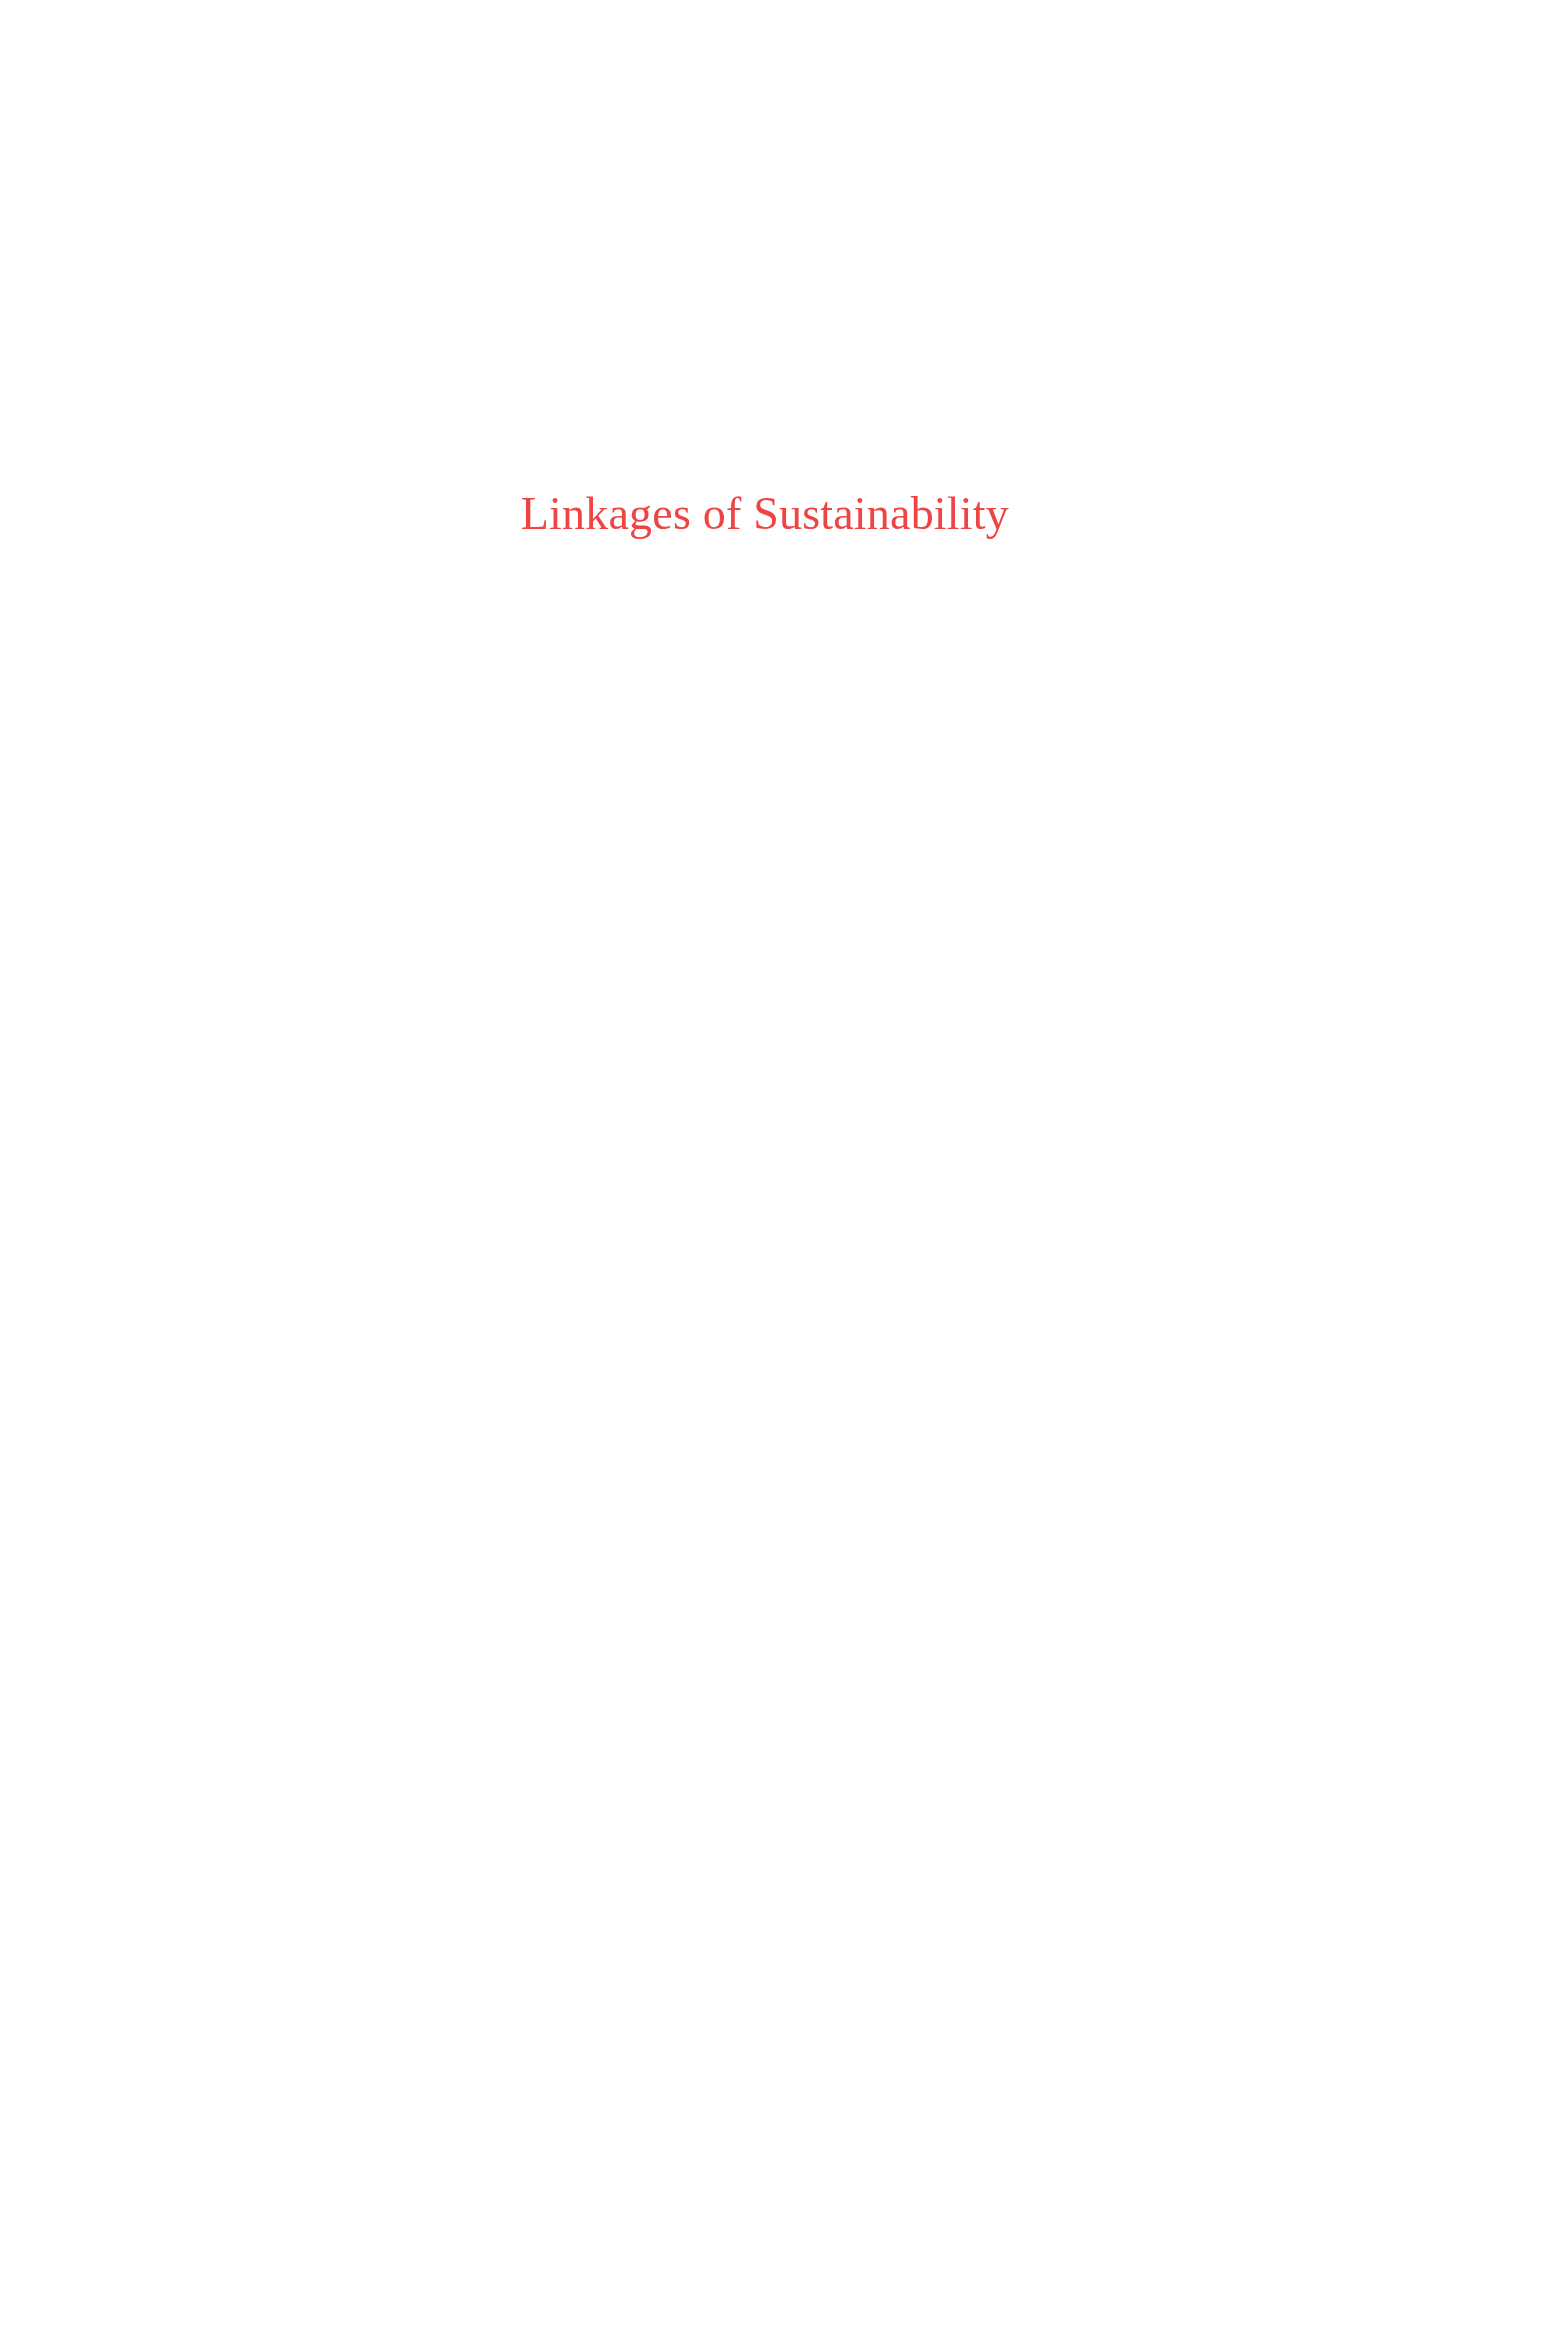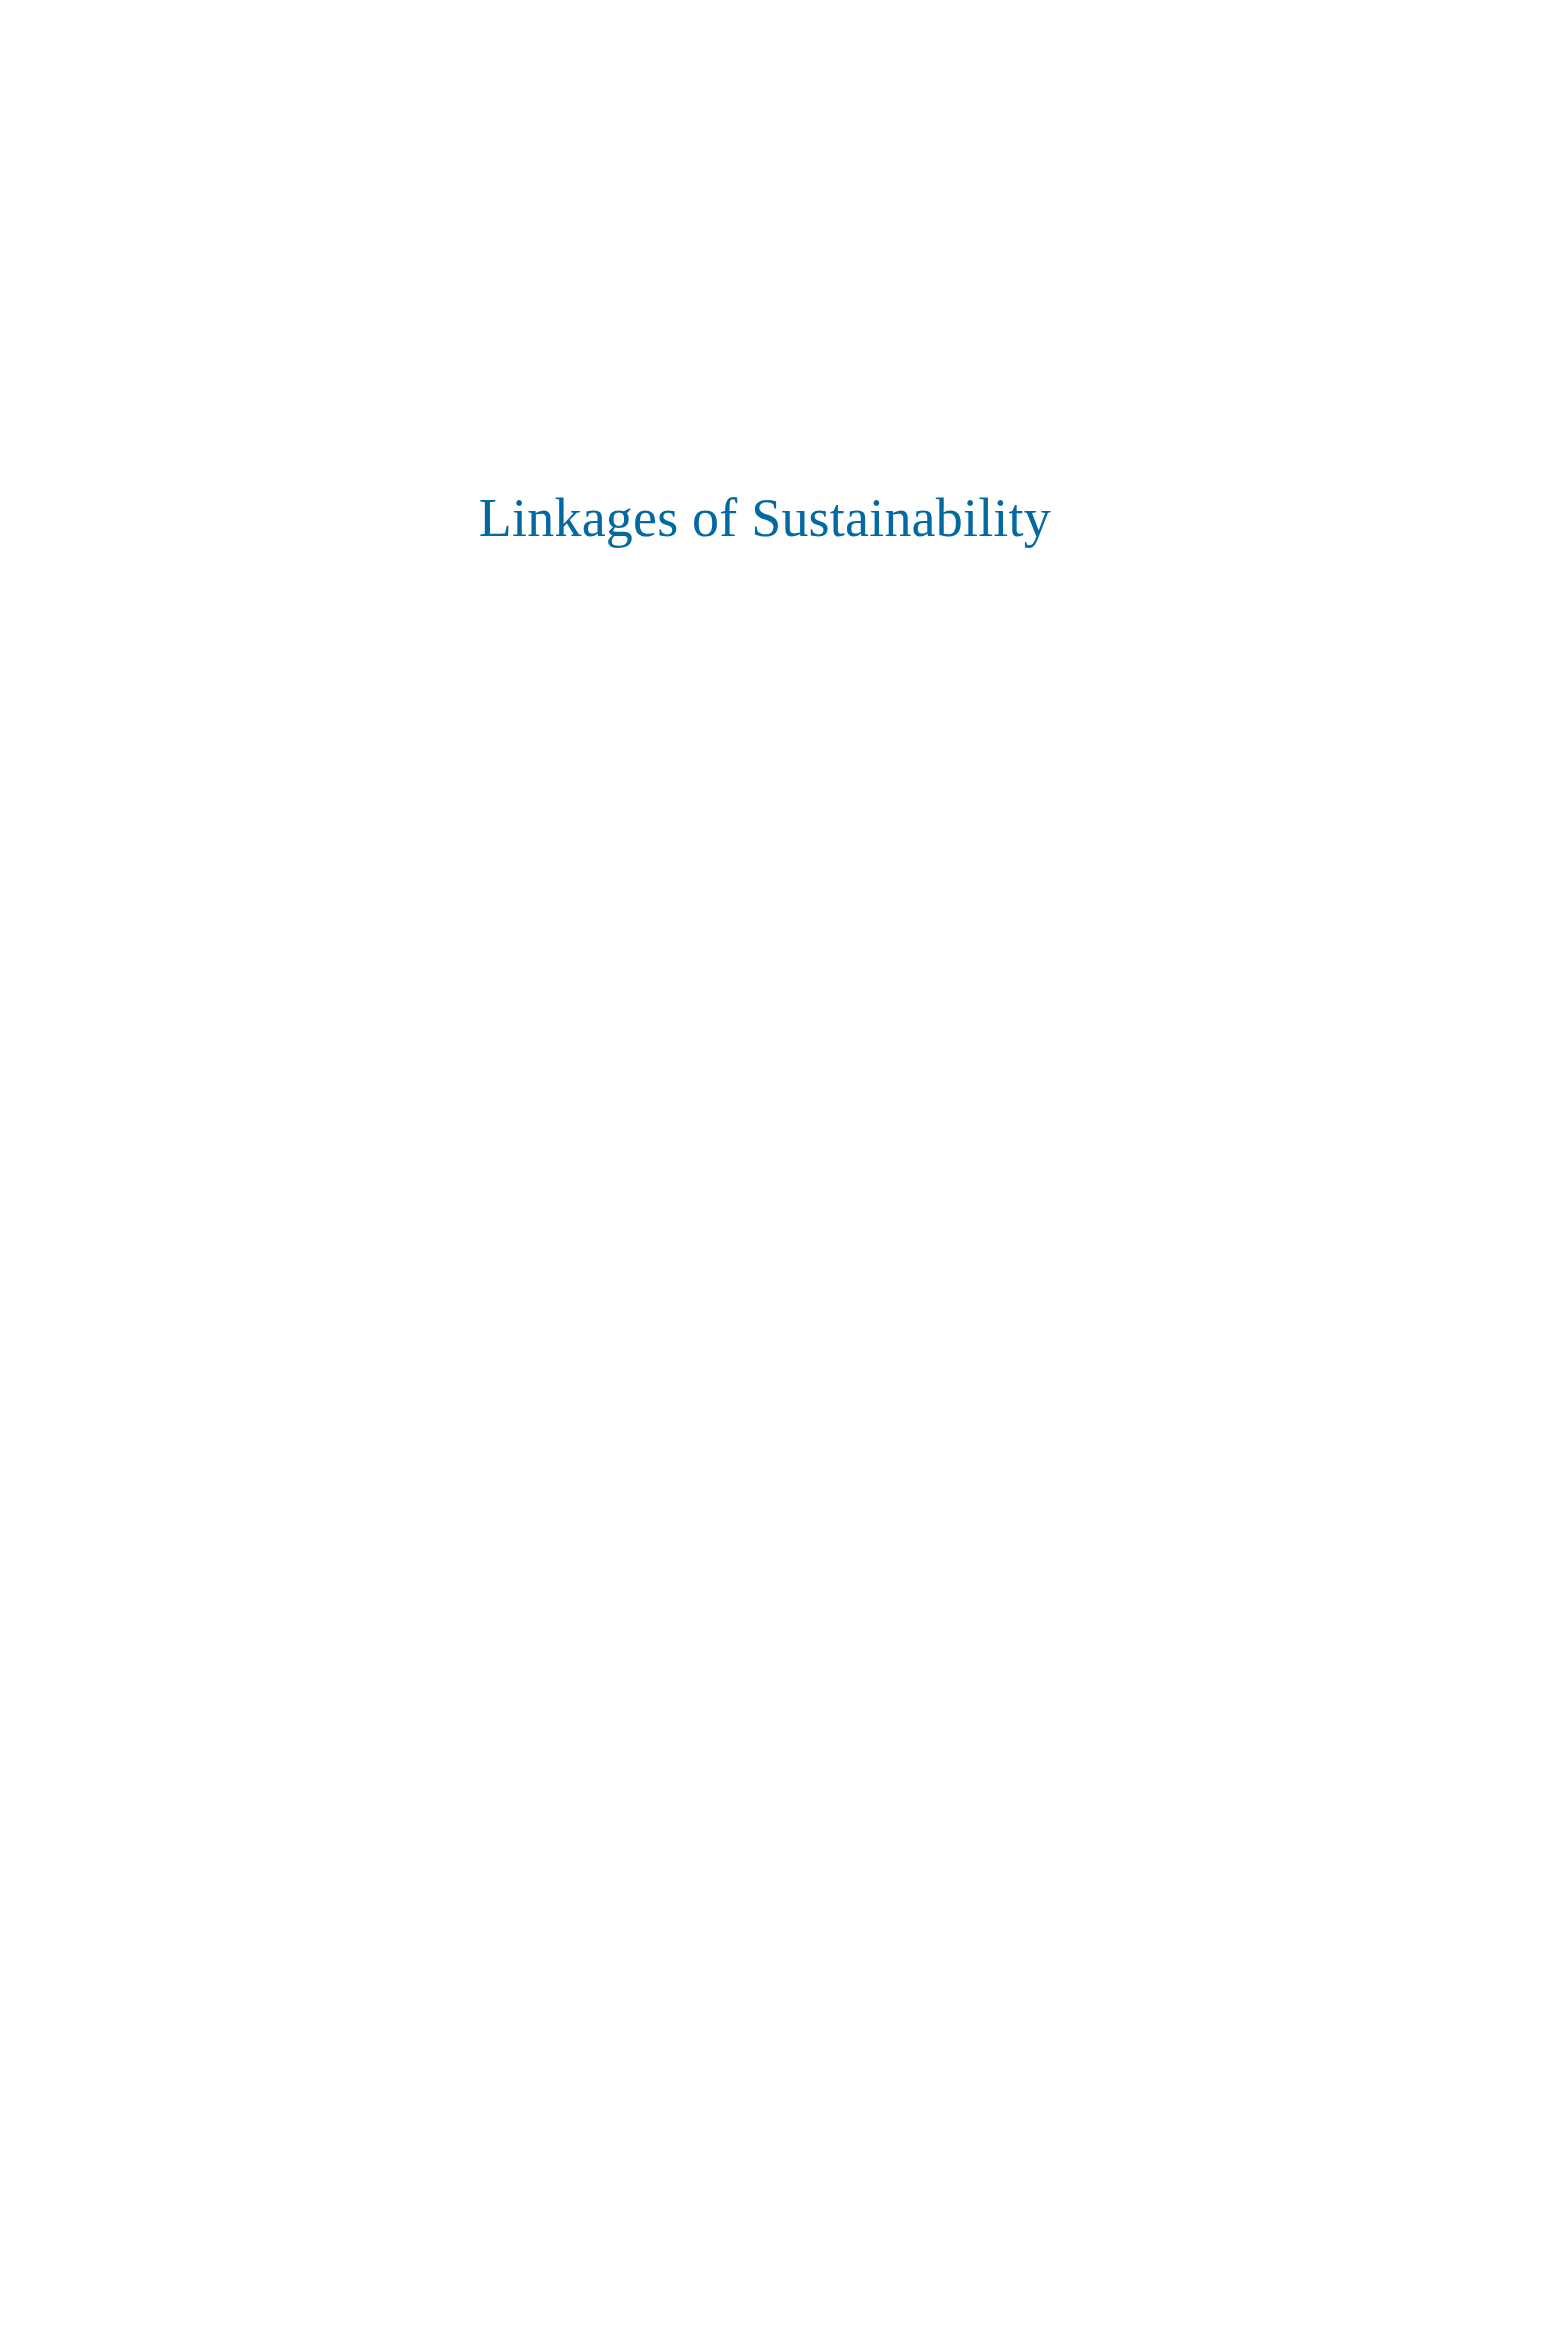--- a/index.html
+++ b/index.html
@@ -22,25 +22,25 @@
   .title-block {
     position: absolute;
     left: 0;
     top: 486px;
     width: 1561px;
     text-align: center;
   }
   .book-title {
     display: inline-block;
     font-family: "Liberation Serif", serif;
-    font-size: 54px;
+    font-size: 46px;
     font-weight: 400;
     letter-spacing: 0.2px;
     line-height: 1.2;
-    color: #0369a1;
+    color: #ef4444;
     margin: 0;
     padding: 0;
     transform: translateX(-15.6px);
   }
 </style>
 </head>
 <body>
 
 <div class="page">
   <div class="title-block">

